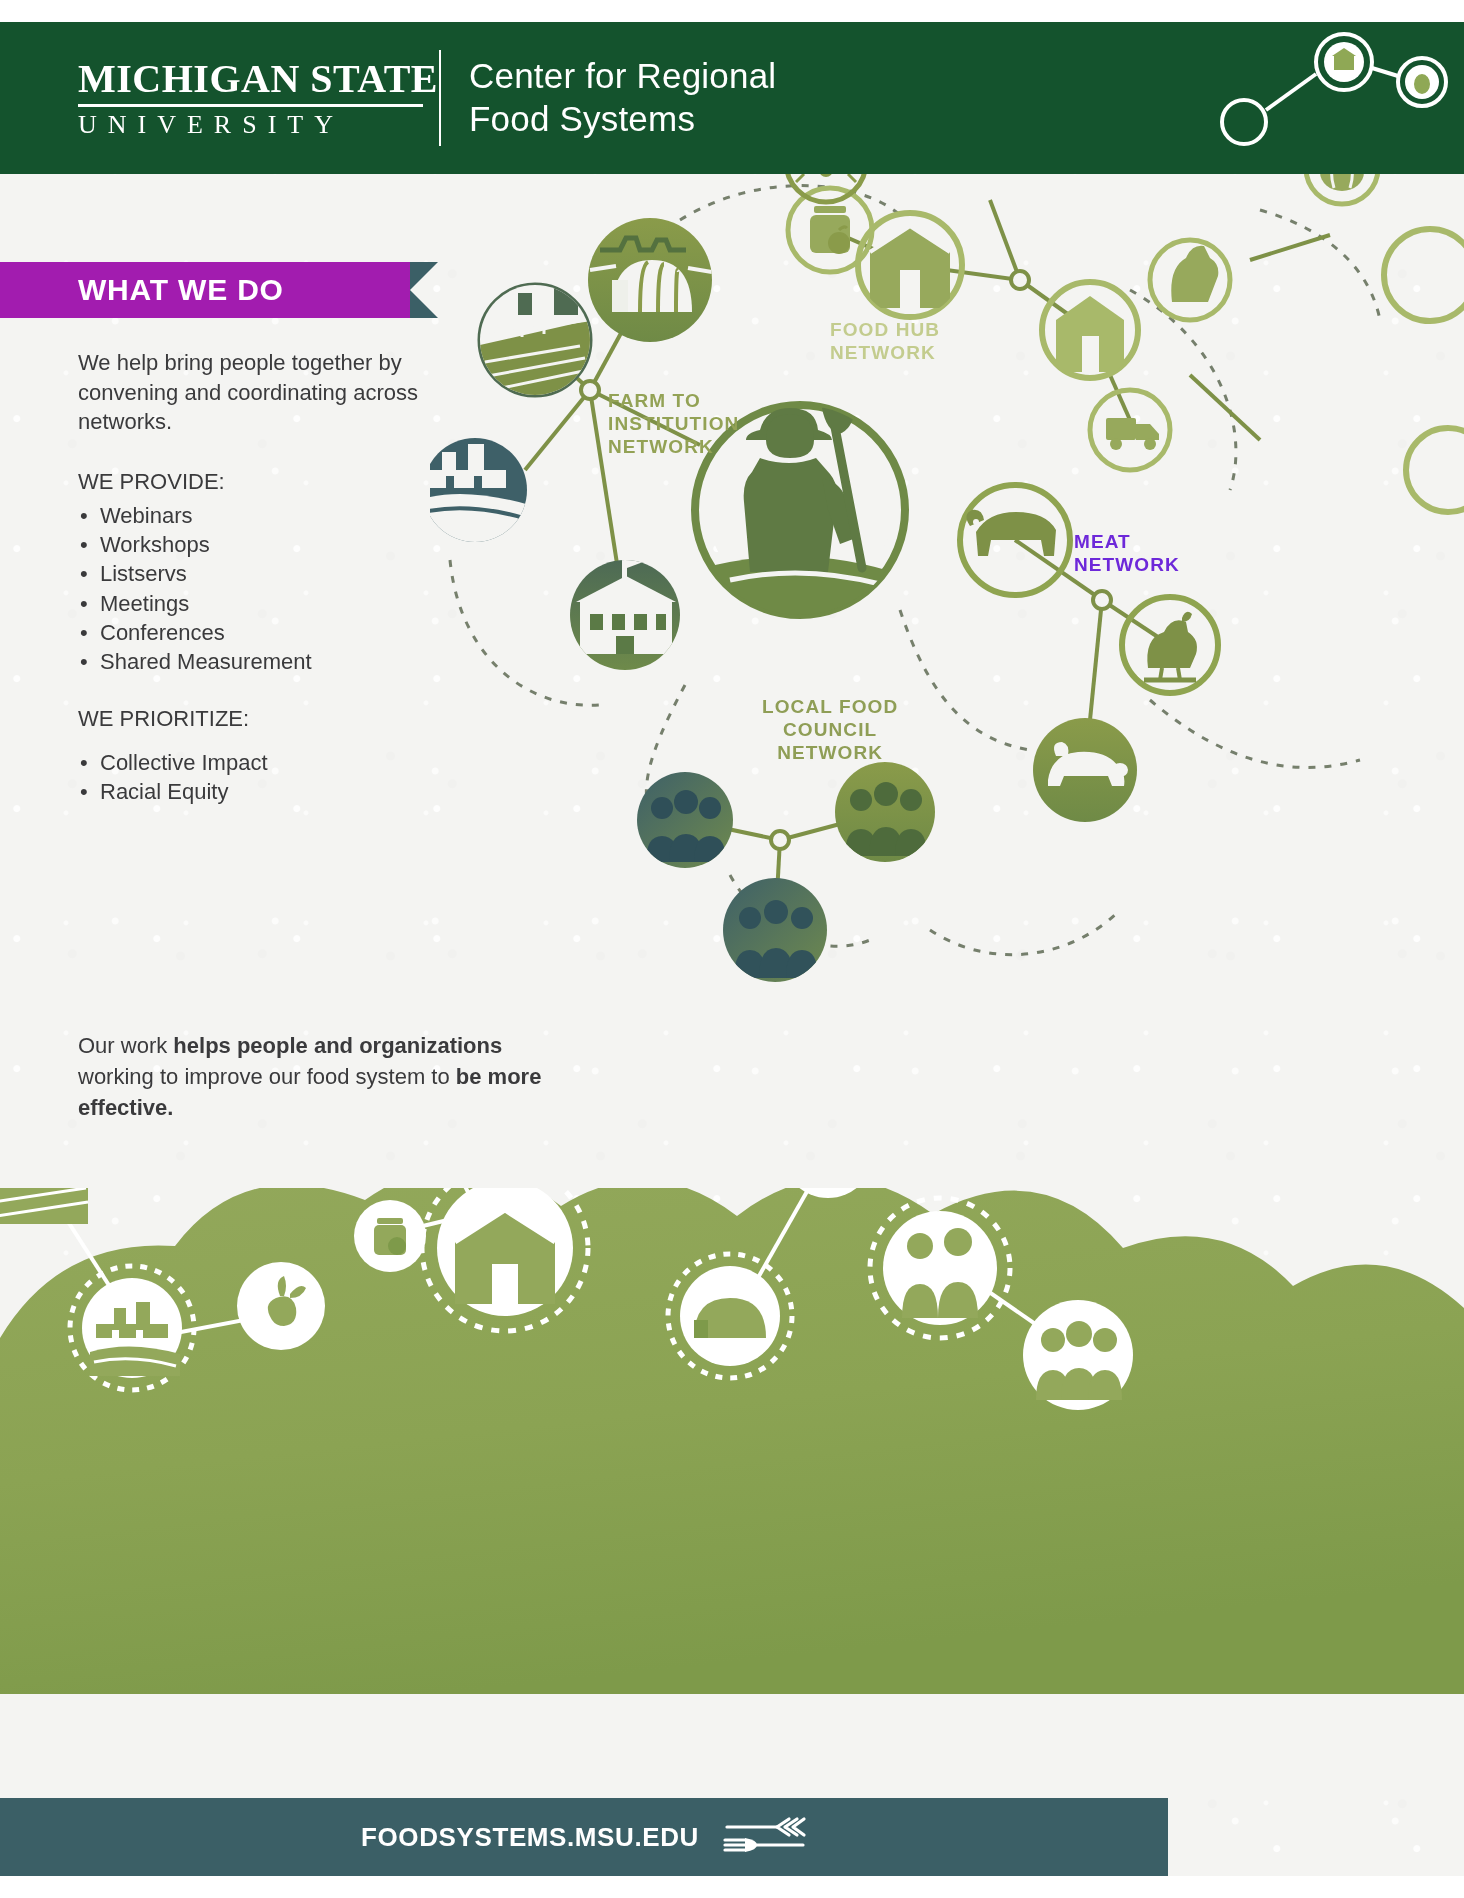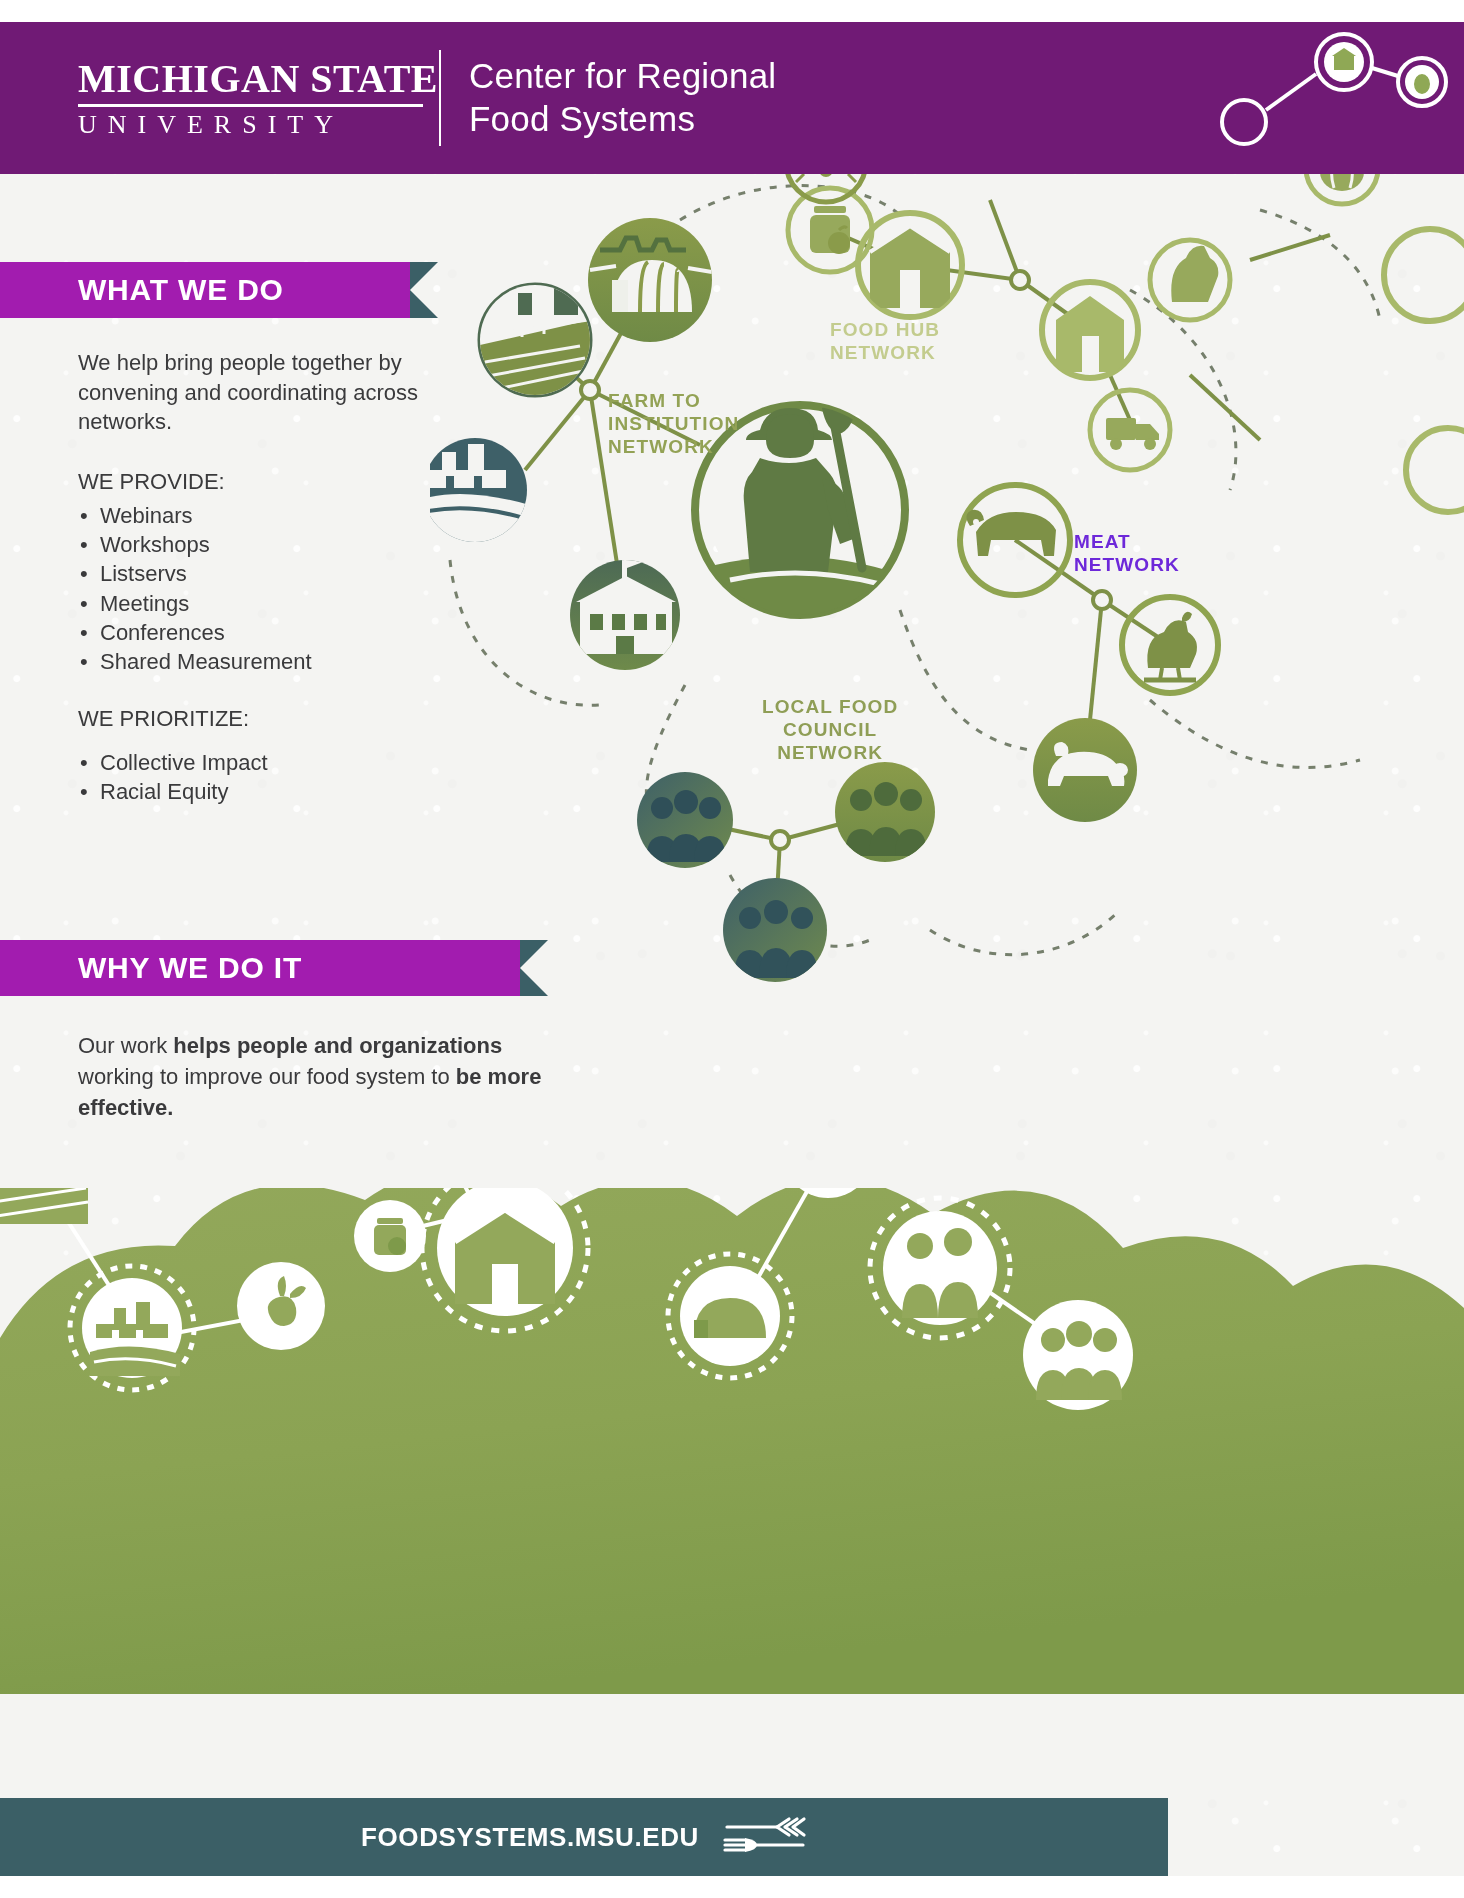--- a/index.html
+++ b/index.html
@@ -42,21 +42,21 @@
     width: 1464px; height: 22px;
     background: #ffffff;
     z-index: 6;
   }
 
   
   .header {
     position: absolute;
     top: 22px; left: 0;
     width: 1464px; height: 152px;
-    background: #701a75;
+    background: #14532d;
     z-index: 5;
     display: flex;
     align-items: center;
   }
   .msu-logo {
     margin-left: 78px;
     color: #ffffff;
     width: 345px;
   }
   .msu-top {
@@ -280,23 +280,20 @@
       <li>Shared Measurement</li>
     </ul>
 
     <p class="sub-head" style="margin-bottom:14px;">WE PRIORITIZE:</p>
     <ul class="bullets">
       <li>Collective Impact</li>
       <li>Racial Equity</li>
     </ul>
   </div>
 
-  <div class="banner" id="banner-why">
-    <span class="banner-label">WHY WE DO IT</span>
-  </div>
 
   <div class="left-col" id="why-body">
     <p class="why-text"><span>Our work </span><b>helps people and organizations</b><span> working to improve our food system to </span><b>be more effective.</b></p>
   </div>
 
   <div class="network">
     <svg width="1034" height="880" viewBox="0 0 1034 880">
       <defs>
         <clipPath id="c-field">
             <circle cx="105" cy="200" r="55"></circle>

